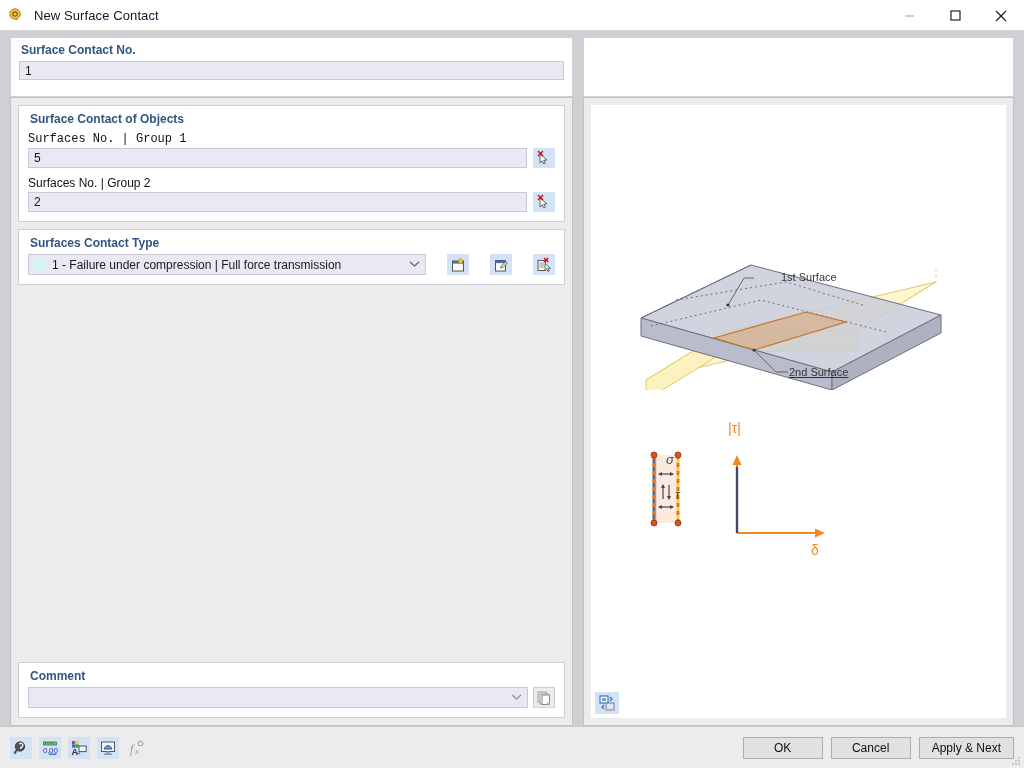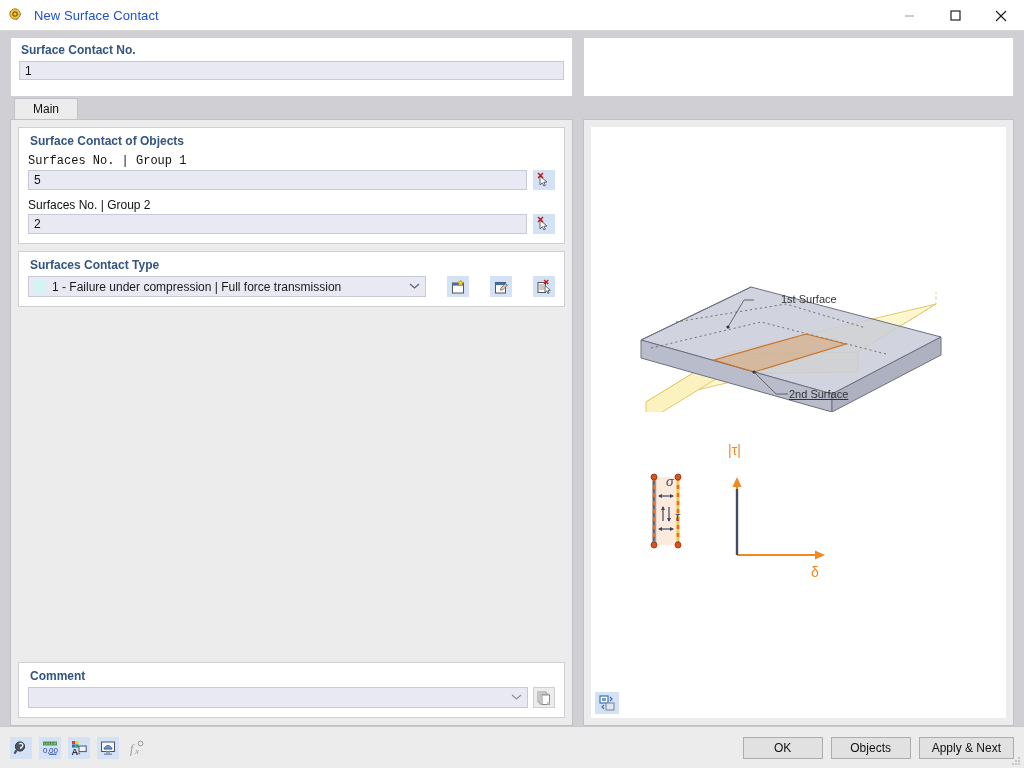--- a/index.html
+++ b/index.html
@@ -25,21 +25,21 @@
     background: #ffffff;
     border-bottom: 1px solid #d8d8d8;
     display: flex; align-items: center;
     position: relative;
   }
   .titlebar-icon {
     width: 18px; height: 18px; margin-left: 8px; margin-right: 8px;
     position: relative; flex: 0 0 auto;
   }
   .titlebar-title {
-    font-size: 13px; color: #1d4ed8; letter-spacing: 0.1px;
+    font-size: 13px; color: #0f172a; letter-spacing: 0.1px;
   }
   .wincontrols { position: absolute; right: 0; top: 0; height: 31px; display: flex; }
   .wc {
     width: 46px; height: 31px;
     display: flex; align-items: center; justify-content: center;
     cursor: default;
   }
 
   
   .topband {
@@ -241,23 +241,20 @@
   </div>
 
   <div class="topband">
     <div class="group-white topleft">
       <div class="group-label">Surface Contact No.</div>
       <div class="field-input">1</div>
     </div>
     <div class="group-white topright"></div>
   </div>
 
-  <div class="tabstrip">
-    <div class="tab">Main</div>
-  </div>
 
   <div class="body">
 
     <div class="leftcol">
 
       <div class="panel">
         <div class="group-label">Surface Contact of Objects</div>
 
         <div class="row-label first">Surfaces No. | Group 1</div>
         <div class="inputrow">
@@ -478,21 +475,21 @@
         <svg width="16" height="16" viewBox="0 0 16 16">
           <text x="1" y="13" font-family="Liberation Serif, serif" font-style="italic" font-size="12" fill="#9a9a9a">f</text>
           <text x="6" y="14" font-family="Liberation Serif, serif" font-style="italic" font-size="9" fill="#9a9a9a">x</text>
           <circle cx="11.5" cy="3.5" r="2.4" fill="none" stroke="#9a9a9a" stroke-width="1"></circle>
         </svg>
       </div>
     </div>
 
     <div class="dlgbtns">
       <div class="dlgbtn">OK</div>
-      <div class="dlgbtn">Objects</div>
+      <div class="dlgbtn">Cancel</div>
       <div class="dlgbtn">Apply &amp; Next</div>
     </div>
 
     <div class="grip">
       <svg width="12" height="12" viewBox="0 0 12 12">
         <circle cx="9" cy="3" r="0.8" fill="#9a9a9a"></circle>
         <circle cx="6" cy="6" r="0.8" fill="#9a9a9a"></circle>
         <circle cx="9" cy="6" r="0.8" fill="#9a9a9a"></circle>
         <circle cx="3" cy="9" r="0.8" fill="#9a9a9a"></circle>
         <circle cx="6" cy="9" r="0.8" fill="#9a9a9a"></circle>

